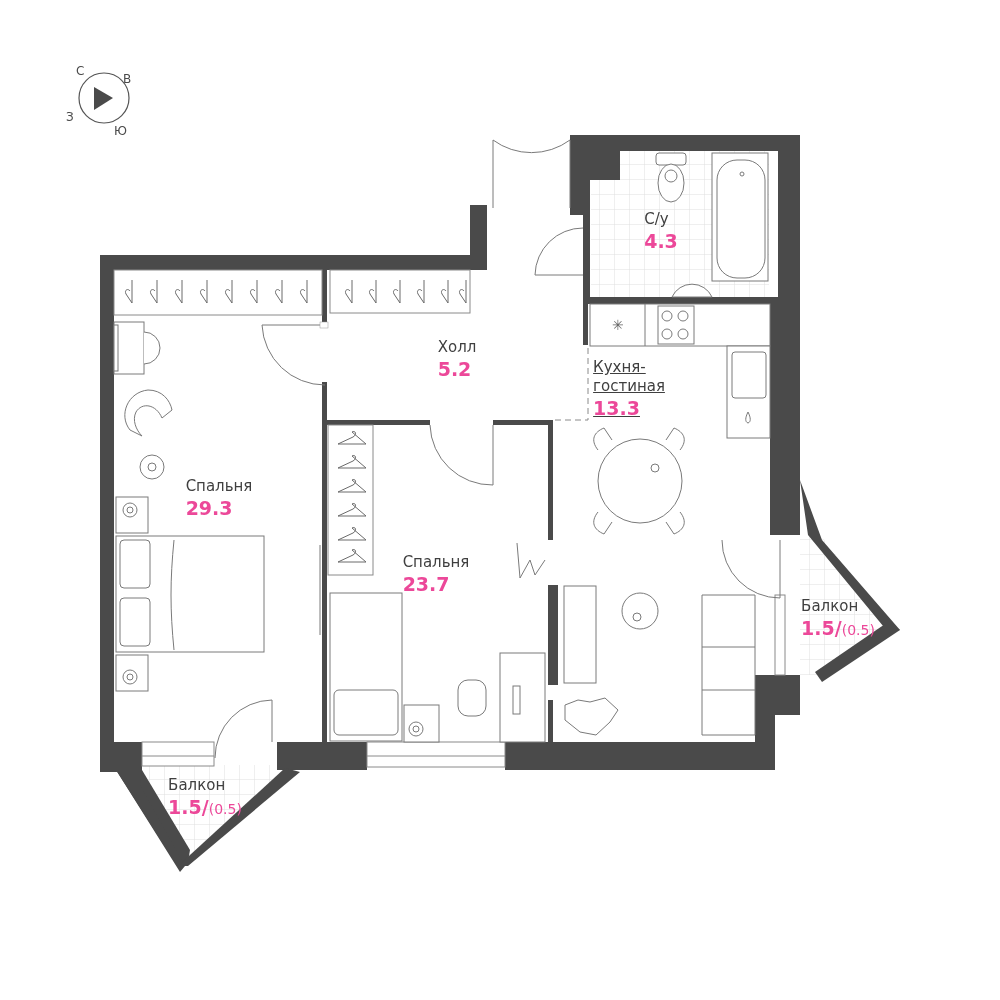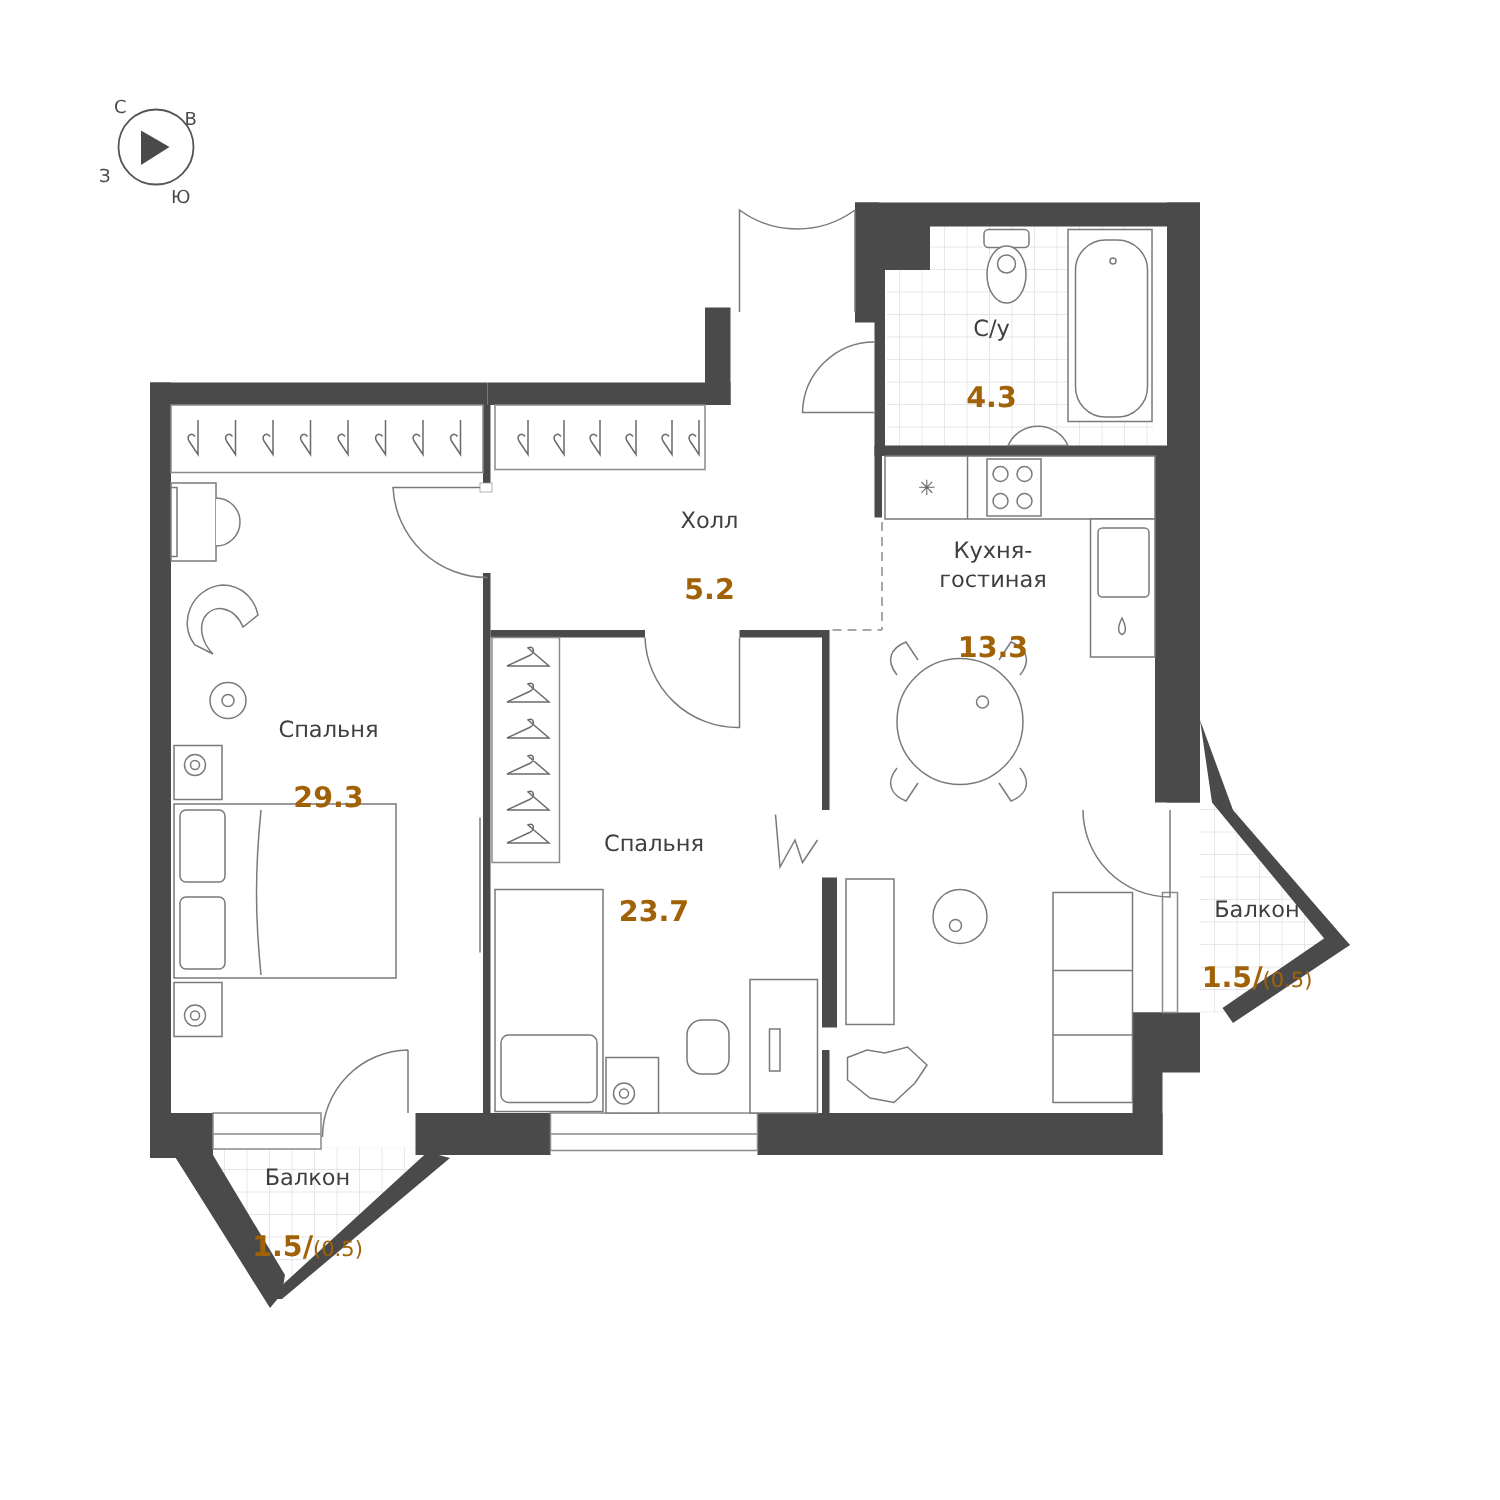--- a/index.html
+++ b/index.html
@@ -1,20 +1,20 @@
 <!DOCTYPE html>
 <html><head>
 <meta charset="utf-8">
 <style>
   html, body { margin: 0; padding: 0; background: #ffffff; }
   body { width: 1000px; height: 1000px; position: relative; overflow: hidden; font-family: "DejaVu Sans", "Liberation Sans", sans-serif; }
   #plan { position: absolute; left: 0; top: 0; width: 1000px; height: 1000px; }
-  .lbl { position: absolute; text-align: center; color: #3f3f3f; transform: translateX(-50%); white-space: nowrap; }
+  .lbl { position: absolute; color: #3f3f3f; transform: translateX(-50%); white-space: nowrap; }
   .lbl .name { font-size: 15px; line-height: 19px; display: block; }
-  .lbl .area { font-size: 19px; font-weight: bold; line-height: 24px; display: block; color: #a16207; margin-top: 24px; }
+  .lbl .area { font-size: 19px; font-weight: bold; line-height: 24px; display: block; color: #ec4899; }
   .lbl .sub { font-size: 14px; font-weight: normal; }
   .compass-lbl { position: absolute; font-size: 12px; color: #4a4a4a; }
 </style>
 </head>
 <body>
 
 <svg id="plan" viewBox="0 0 1000 1000" xmlns="http://www.w3.org/2000/svg">
   <defs>
     <pattern id="tile" width="15" height="15" patternUnits="userSpaceOnUse">
       <rect width="15" height="15" fill="#fff"></rect>
@@ -213,26 +213,26 @@
 <span class="compass-lbl" style="left:76px; top:64px;">С</span>
 <span class="compass-lbl" style="left:123px; top:72px;">В</span>
 <span class="compass-lbl" style="left:114px; top:124px;">Ю</span>
 <span class="compass-lbl" style="left:66px; top:110px;">З</span>
 
 <div class="lbl" style="left:661px; top:210px;">
   <span class="name">С/у</span>
   <span class="area">4.3</span>
 </div>
 
-<div class="lbl" style="left:473px; top:338px;">
+<div class="lbl" style="left:457px; top:338px;">
   <span class="name">Холл</span>
   <span class="area">5.2</span>
 </div>
 
-<div class="lbl" style="left:662px; top:358px;">
+<div class="lbl" style="left:629px; top:358px;text-decoration:underline;">
   <span class="name">Кухня-</span>
   <span class="name">гостиная</span>
   <span class="area">13.3</span>
 </div>
 
 <div class="lbl" style="left:219px; top:477px;">
   <span class="name">Спальня</span>
   <span class="area">29.3</span>
 </div>
 

